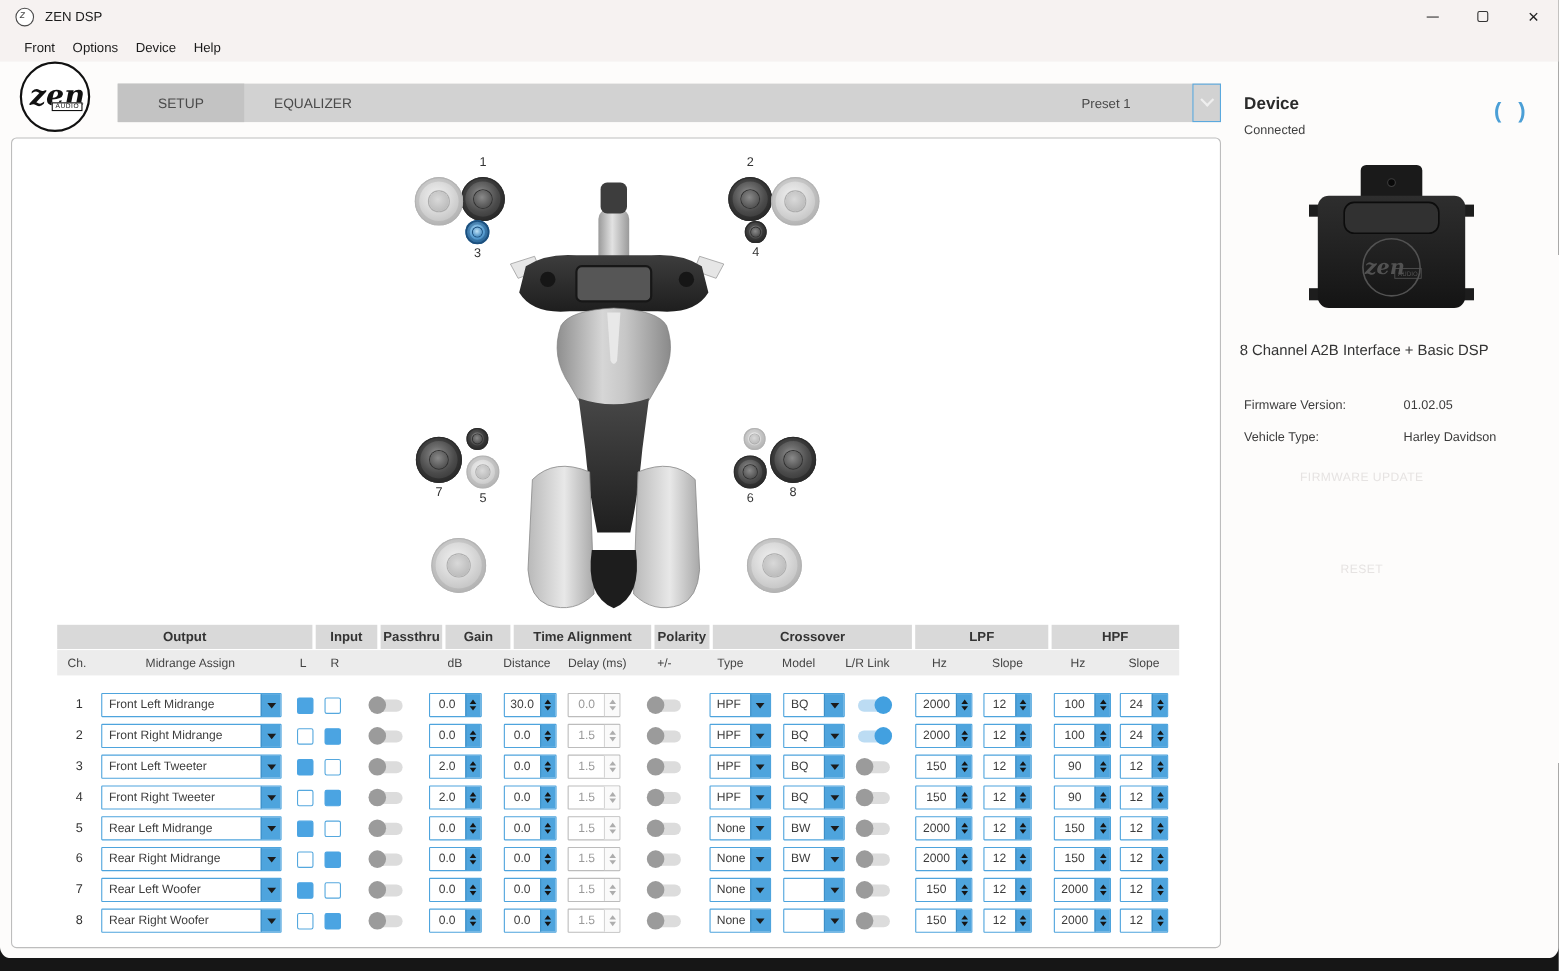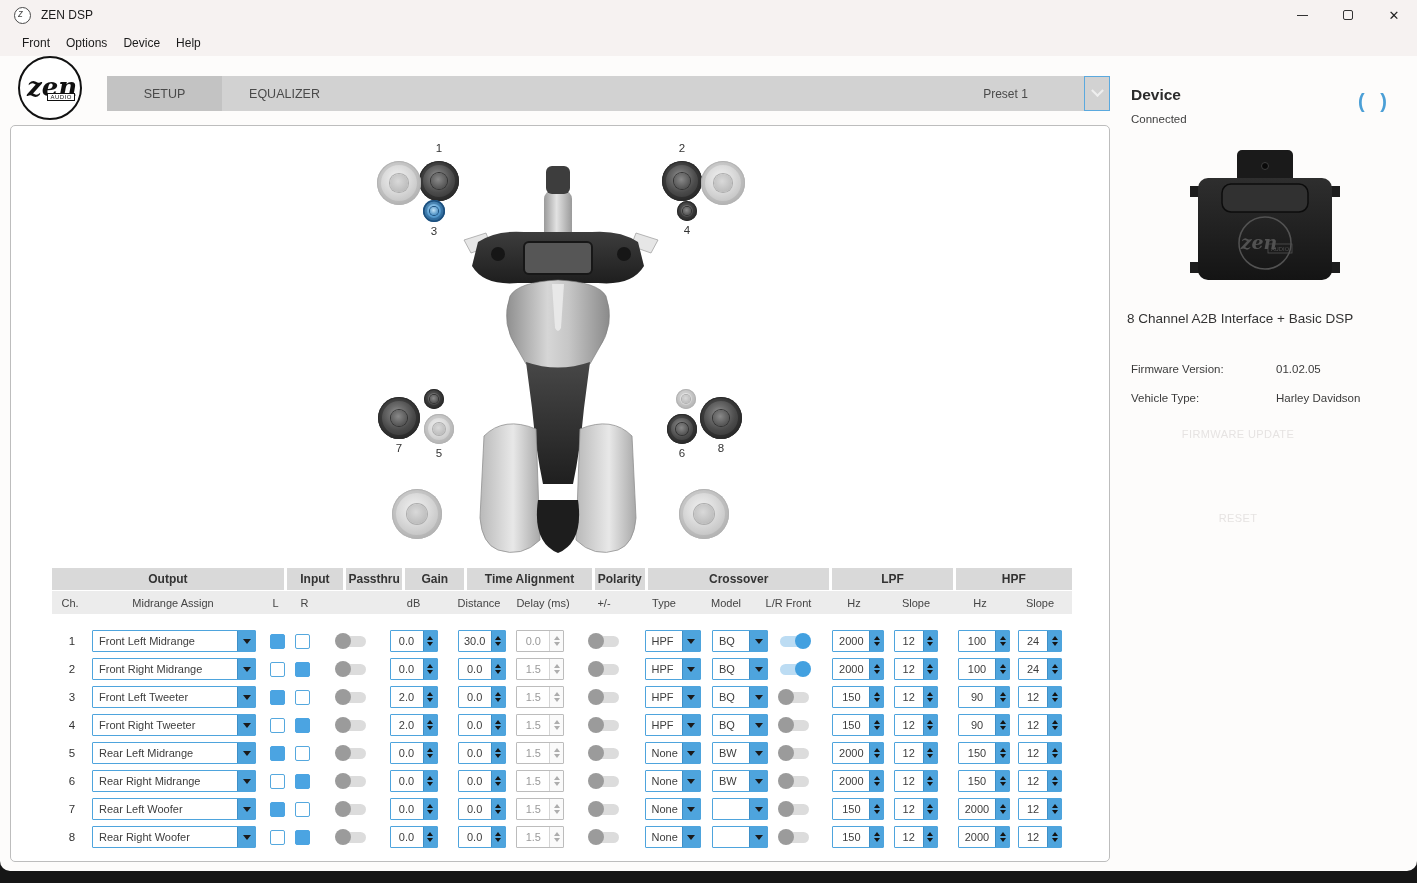--- a/index.html
+++ b/index.html
@@ -219,21 +219,21 @@
           <div class="sgroup" style="width:128px">
             <div class="scell" style="width:64px">Distance</div>
             <div class="scell" style="width:64px">Delay (ms)</div>
           </div>
           <div class="sgroup" style="width:52px">
             <div class="scell" style="width:52px">+/-</div>
           </div>
           <div class="sgroup" style="width:187px">
             <div class="scell" style="width:62px">Type</div>
             <div class="scell" style="width:62px">Model</div>
-            <div class="scell" style="width:63px">L/R Front</div>
+            <div class="scell" style="width:63px">L/R Link</div>
           </div>
           <div class="sgroup" style="width:124px">
             <div class="scell" style="width:62px">Hz</div>
             <div class="scell" style="width:62px">Slope</div>
           </div>
           <div class="sgroup" style="width:120px">
             <div class="scell" style="width:60px">Hz</div>
             <div class="scell" style="width:60px">Slope</div>
           </div>
         </div>

